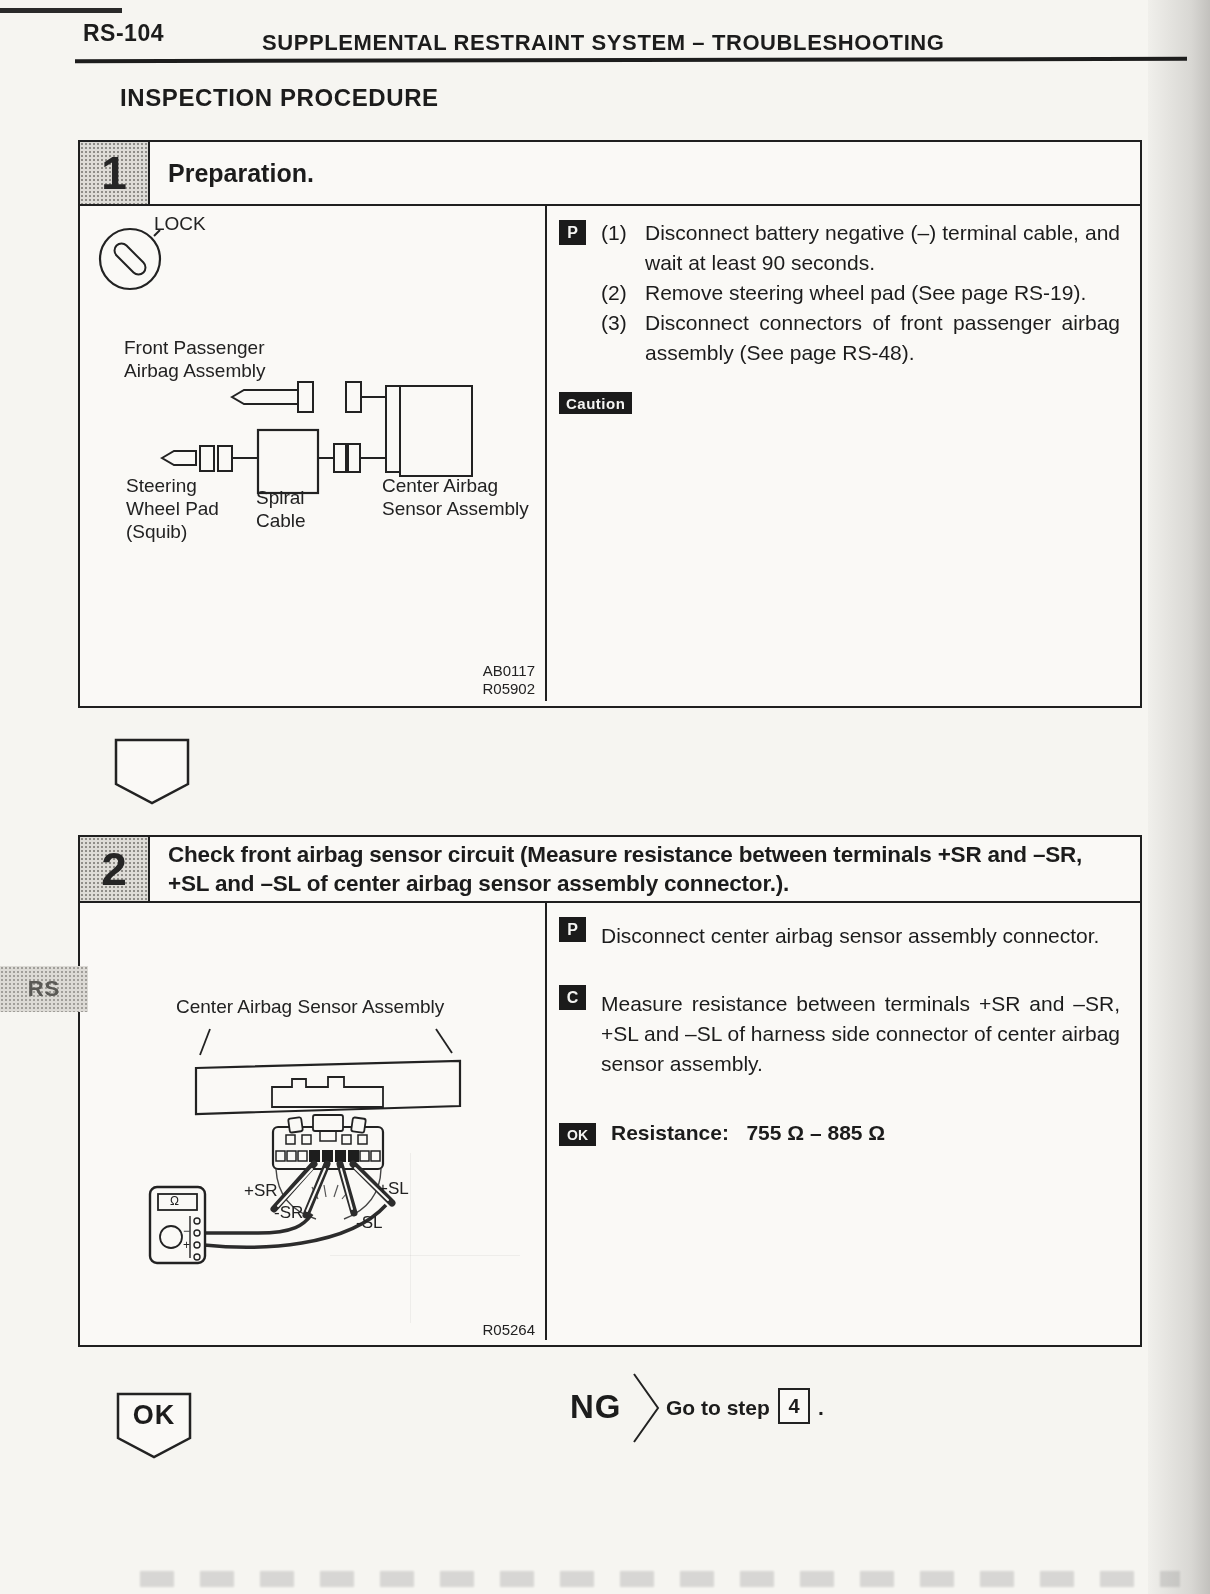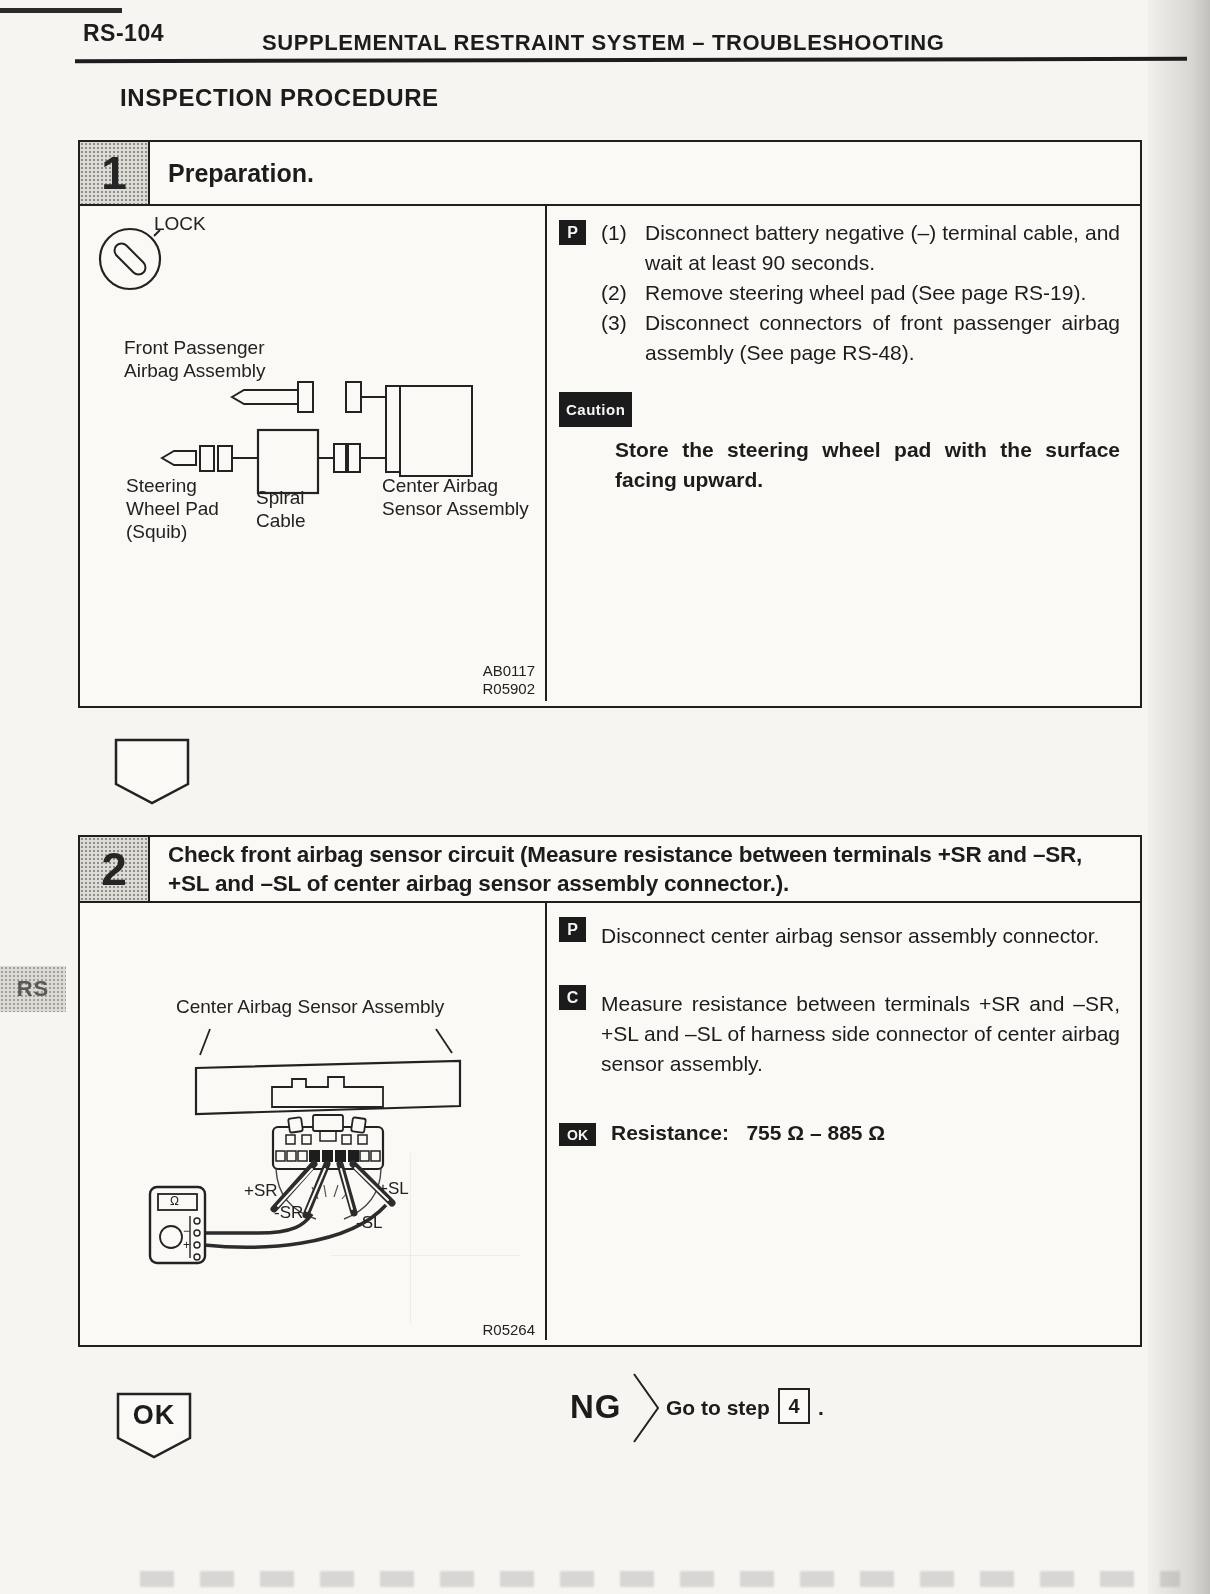--- a/index.html
+++ b/index.html
@@ -63,21 +63,21 @@
   .figcode { position:absolute; right:10px; font-size:15px; line-height:18px; color:#222; text-align:right; }
 
   
   .inst-block { display:flex; gap:15px; }
   .badge {
     display:inline-flex; align-items:center; justify-content:center;
     background:#1b1b1b; color:#f4f4f2; font-weight:bold; flex:0 0 auto;
   }
   .badge-sq { width:27px; height:25px; font-size:16px; margin-top:2px; }
   .badge-ok { width:37px; height:23px; font-size:14px; margin-top:2px; }
-  .badge-caution { height:35px; padding:3px 7px; font-size:15px; letter-spacing:0.5px; }
+  .badge-caution { height:22px; padding:3px 7px; font-size:15px; letter-spacing:0.5px; }
 
   .inst-list { flex:1; }
   .inst-item { display:flex; font-size:21px; line-height:30px; }
   .inst-item .n { flex:0 0 44px; }
   .inst-item .t { flex:1; text-align:justify; }
 
   .body-text { font-size:21px; line-height:30px; text-align:justify; flex:1;margin-top:6px; }
   .caution-wrap { margin-top:24px; }
   .caution-text { margin-top:8px; margin-left:56px; font-size:21px; line-height:30px; font-weight:bold; text-align:justify; }
   .gap34 { margin-top:32px; }
@@ -98,21 +98,21 @@
   .ng-text { position:absolute; left:100px; top:24px; font-size:21px; font-weight:bold; }
   .ng-target {
     position:absolute; left:212px; top:16px; width:32px; height:36px;
     border:2px solid #222; display:flex; align-items:center; justify-content:center;
     font-size:20px; font-weight:bold; background:#faf9f6;
   }
   .ng-suffix { position:absolute; left:252px; top:24px; font-size:21px; font-weight:bold; }
 
   
   .rs-tab {
-    left:0; top:966px; width:66px; height:46px;
+    left:0; top:966px; width:88px; height:46px;
     background-color:#dcdad5;
     background-image:radial-gradient(#a09e99 1px, transparent 1.4px);
     background-size:4px 4px;
     display:flex; align-items:center; justify-content:center;
     font-size:22px; font-weight:bold; color:#5a5955; letter-spacing:1px;
   }
 
   svg { display:block; }
 </style>
 </head>
@@ -184,21 +184,20 @@
             <span class="t">Remove steering wheel pad (See page RS-19).</span>
           </div>
           <div class="inst-item">
             <span class="n">(3)</span>
             <span class="t">Disconnect connectors of front passenger airbag assembly (See page RS-48).</span>
           </div>
         </div>
       </div>
       <div class="caution-wrap">
         <span class="badge badge-caution">Caution</span>
-        <div class="caution-text">Store the steering wheel pad with the surface facing upward.</div>
       </div>
     </div>
   </div>
 </section>
 
 <svg class="abs flow-pent" style="left:114px; top:738px;" viewBox="0 0 76 68">
   <polygon points="2,2 74,2 74,46 38,65 2,46" fill="#faf9f6" stroke="#222" stroke-width="2.5"></polygon>
 </svg>
 
 <section class="abs step-box" id="step2">

